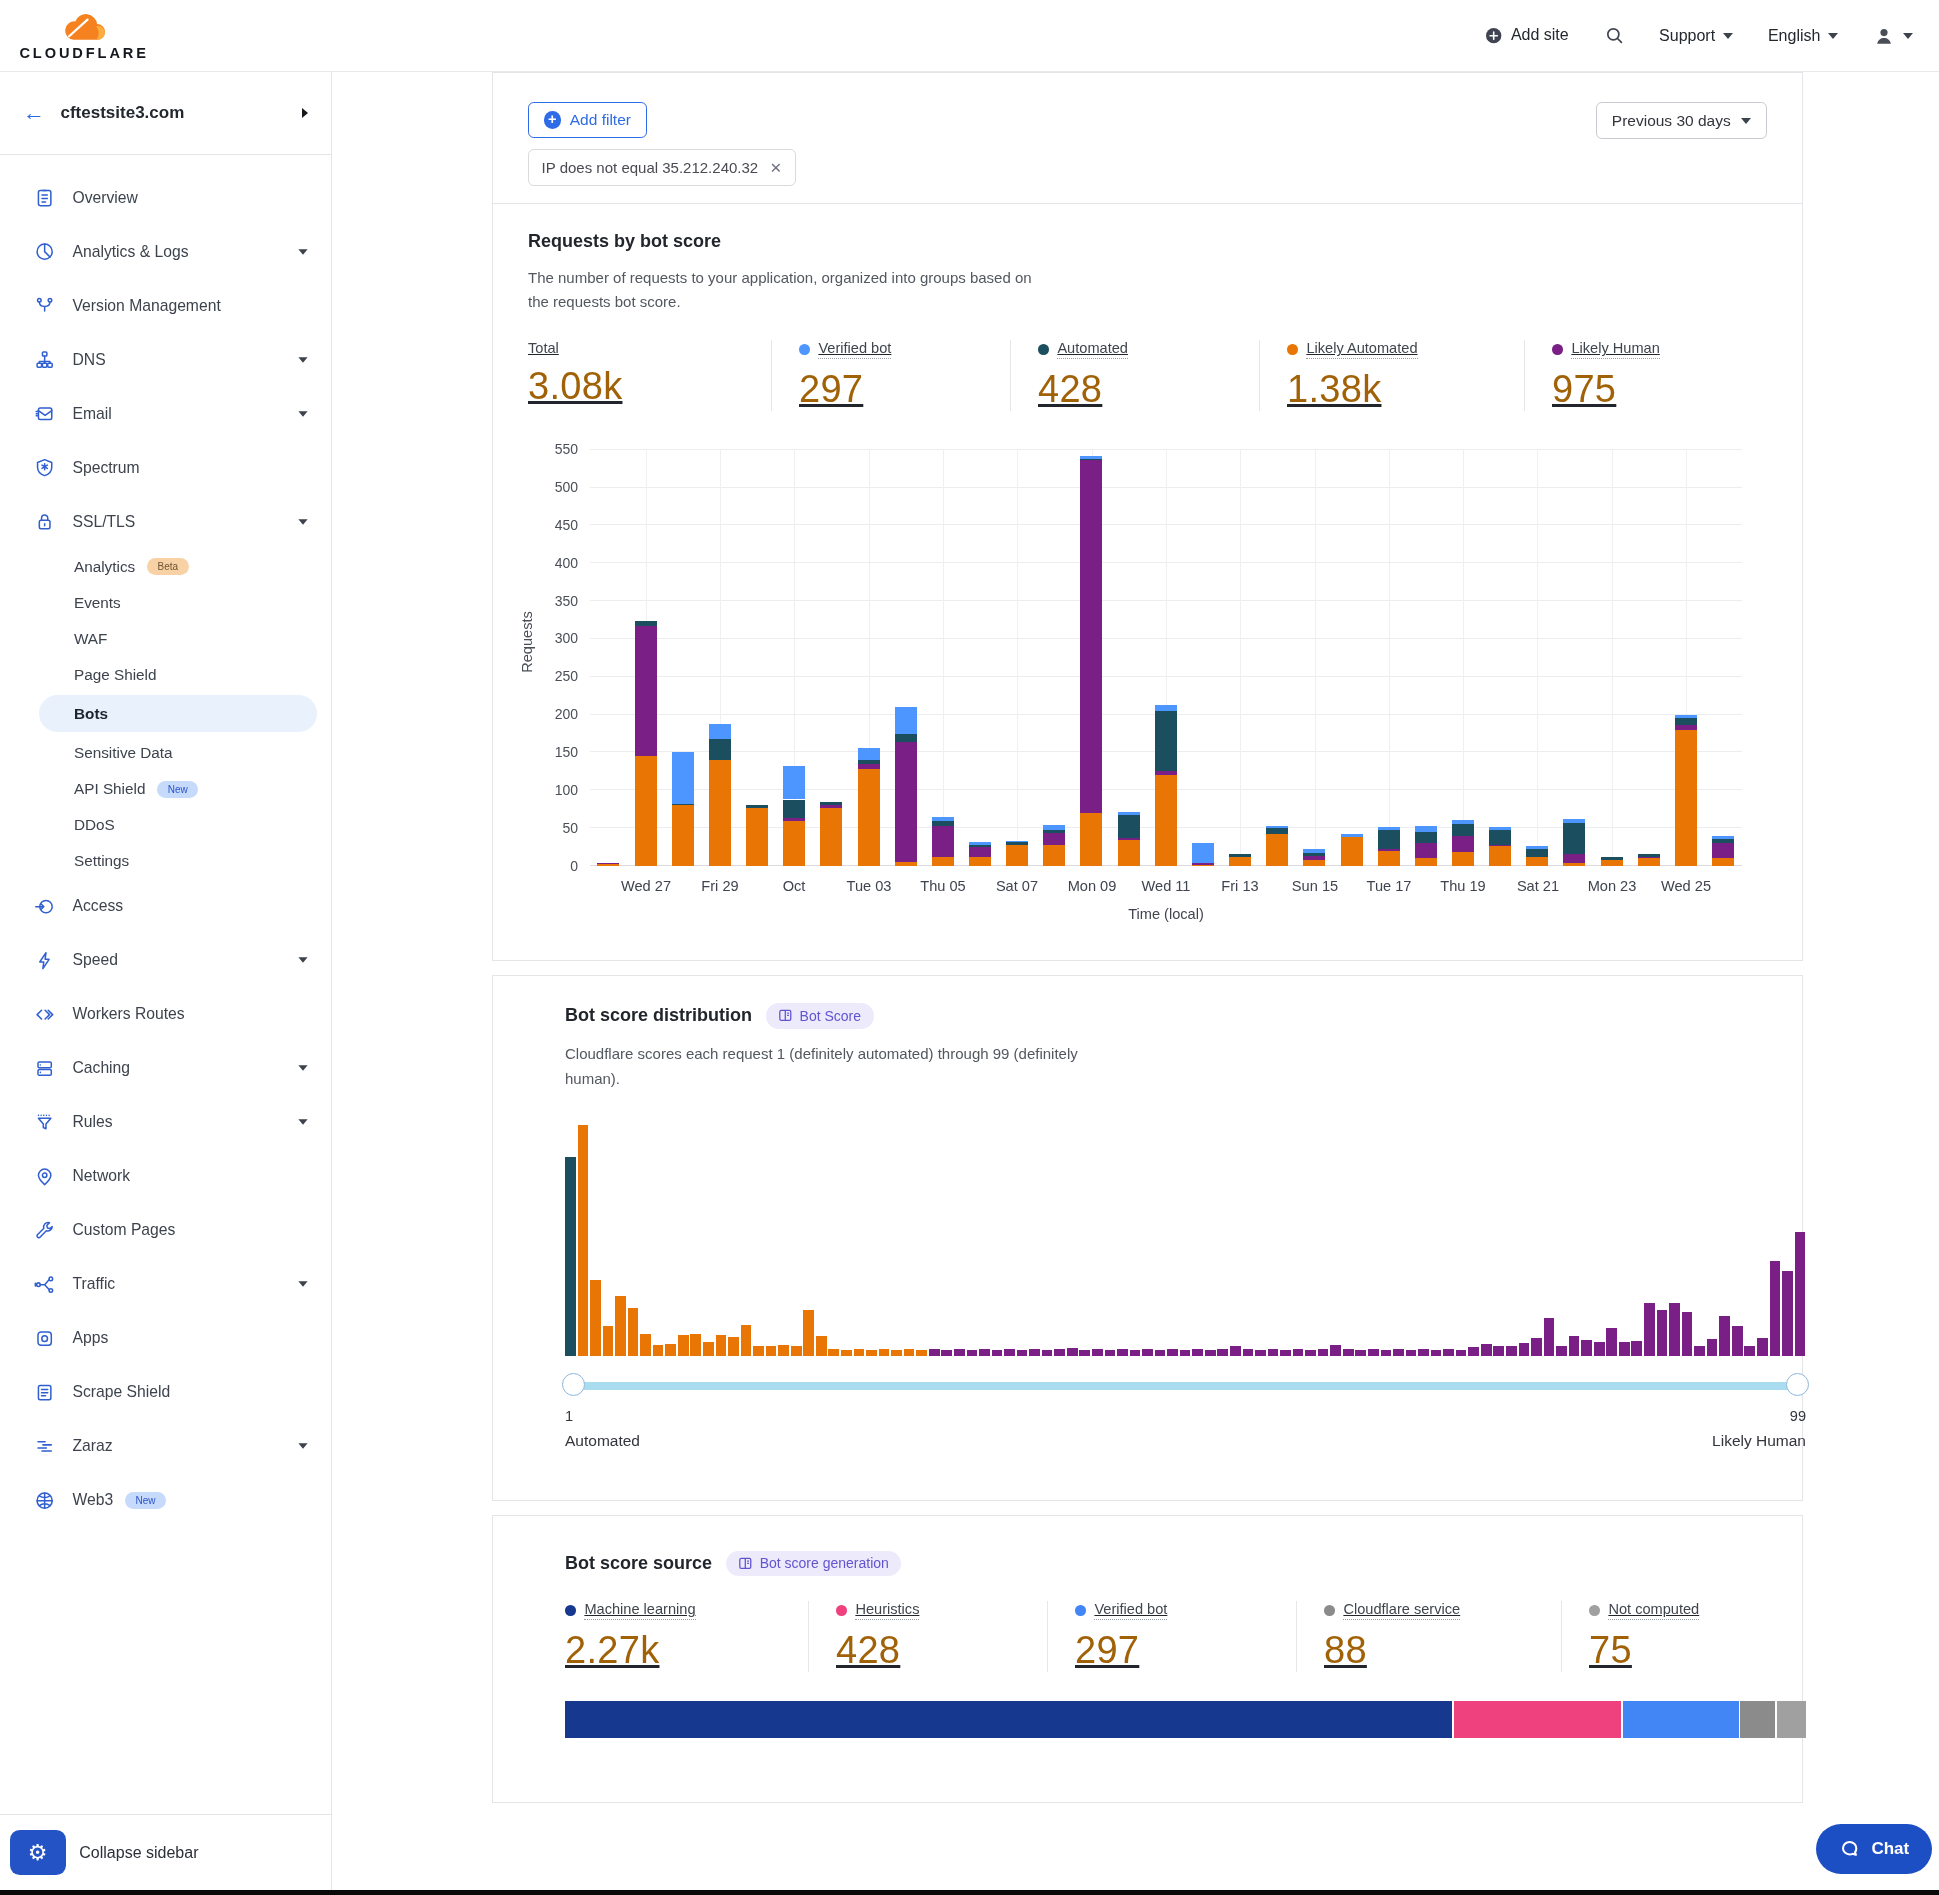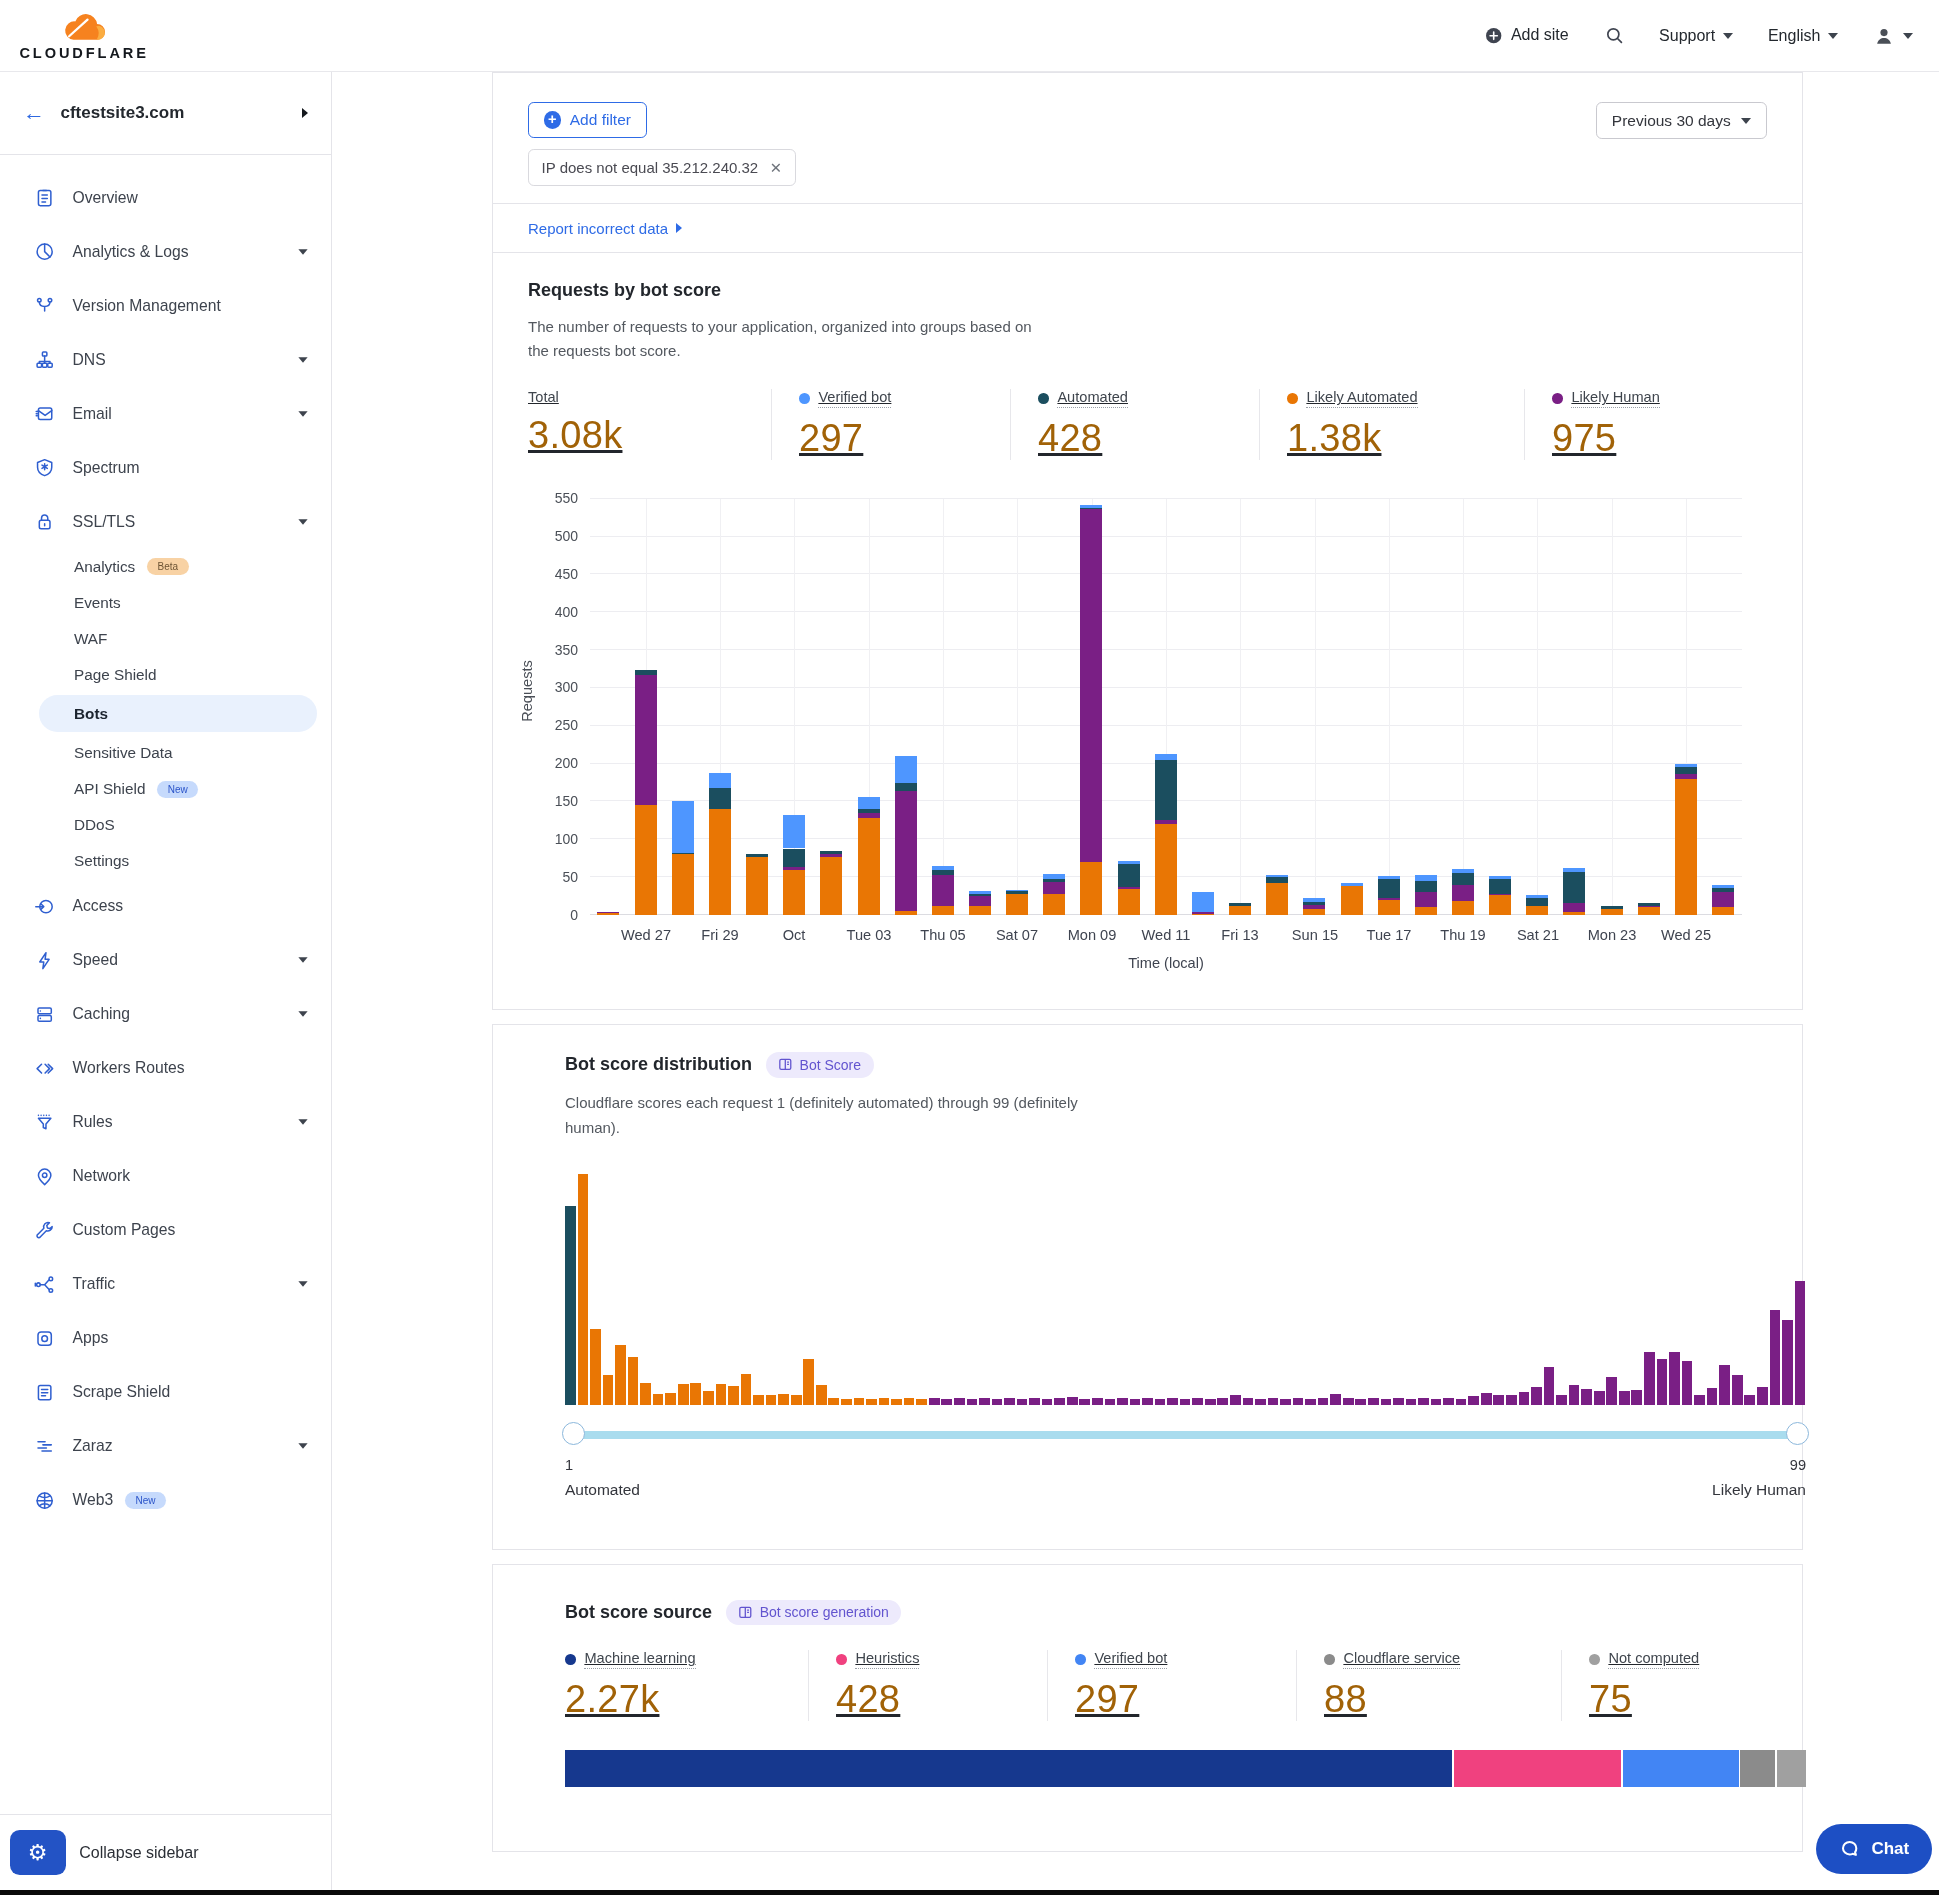--- a/index.html
+++ b/index.html
@@ -266,35 +266,35 @@
           <svg viewBox="0 0 24 24" width="21.3" height="21.3" fill="none" stroke="currentColor" stroke-width="1.7" stroke-linecap="round" stroke-linejoin="round">
             <path d="M13.5 3L6.5 13.5h4.5L10 21l7-10.5h-4.5z"></path>
           </svg>
         </span>
         <span class="nlabel">Speed</span>
         <span class="caret"></span>
       </div>
       <div class="nav-item top">
         <span class="nicon">
           <svg viewBox="0 0 24 24" width="21.3" height="21.3" fill="none" stroke="currentColor" stroke-width="1.7" stroke-linecap="round" stroke-linejoin="round">
+            <path d="M8.5 7l-5 5 5 5M12.5 7l5 5-5 5M16 7l5 5-5 5"></path>
+          </svg>
+        </span>
+        <span class="nlabel">Workers Routes</span>
+      </div>
+      <div class="nav-item top">
+        <span class="nicon">
+          <svg viewBox="0 0 24 24" width="21.3" height="21.3" fill="none" stroke="currentColor" stroke-width="1.7" stroke-linecap="round" stroke-linejoin="round">
             <rect x="4.5" y="4.5" width="15" height="6.5" rx="1.5"></rect>
             <rect x="4.5" y="13" width="15" height="6.5" rx="1.5"></rect>
             <path d="M7.2 7.8h.01M7.2 16.2h.01"></path>
           </svg>
         </span>
         <span class="nlabel">Caching</span>
         <span class="caret"></span>
-      </div>
-      <div class="nav-item top">
-        <span class="nicon">
-          <svg viewBox="0 0 24 24" width="21.3" height="21.3" fill="none" stroke="currentColor" stroke-width="1.7" stroke-linecap="round" stroke-linejoin="round">
-            <path d="M8.5 7l-5 5 5 5M12.5 7l5 5-5 5M16 7l5 5-5 5"></path>
-          </svg>
-        </span>
-        <span class="nlabel">Workers Routes</span>
       </div>
       <div class="nav-item top">
         <span class="nicon">
           <svg viewBox="0 0 24 24" width="21.3" height="21.3" fill="none" stroke="currentColor" stroke-width="1.7" stroke-linecap="round" stroke-linejoin="round">
             <path d="M5 7h14l-5.5 6.5V19l-3-1.5v-4z"></path>
             <path d="M5 3.8h.01M8 3.8h.01M11 3.8h.01M14 3.8h.01M17 3.8h.01"></path>
           </svg>
         </span>
         <span class="nlabel">Rules</span>
         <span class="caret"></span>
@@ -383,24 +383,20 @@
       <div class="chip-row">
         <span class="chip">
           <span>IP does not equal 35.212.240.32</span>
           <span class="chip-x">✕</span>
         </span>
       </div>
       <span class="range-btn">
         <span>Previous 30 days</span>
           <span class="caret"></span>
       </span>
-    </div>
-    <div class="report-row">
-      <span class="link-blue">Report incorrect data</span>
-      <span class="tri-right"></span>
     </div>
     <div class="section">
       <div class="sec-title-row">
         <span class="sec-title">Requests by bot score</span>
       </div>
       <div class="sec-desc">The number of requests to your application, organized into groups based on the requests bot score.</div>
       <div class="stats-row" id="req-stats">
           <div class="stat">
             <div class="stat-label-row">
               <span class="stat-label">Total</span>

